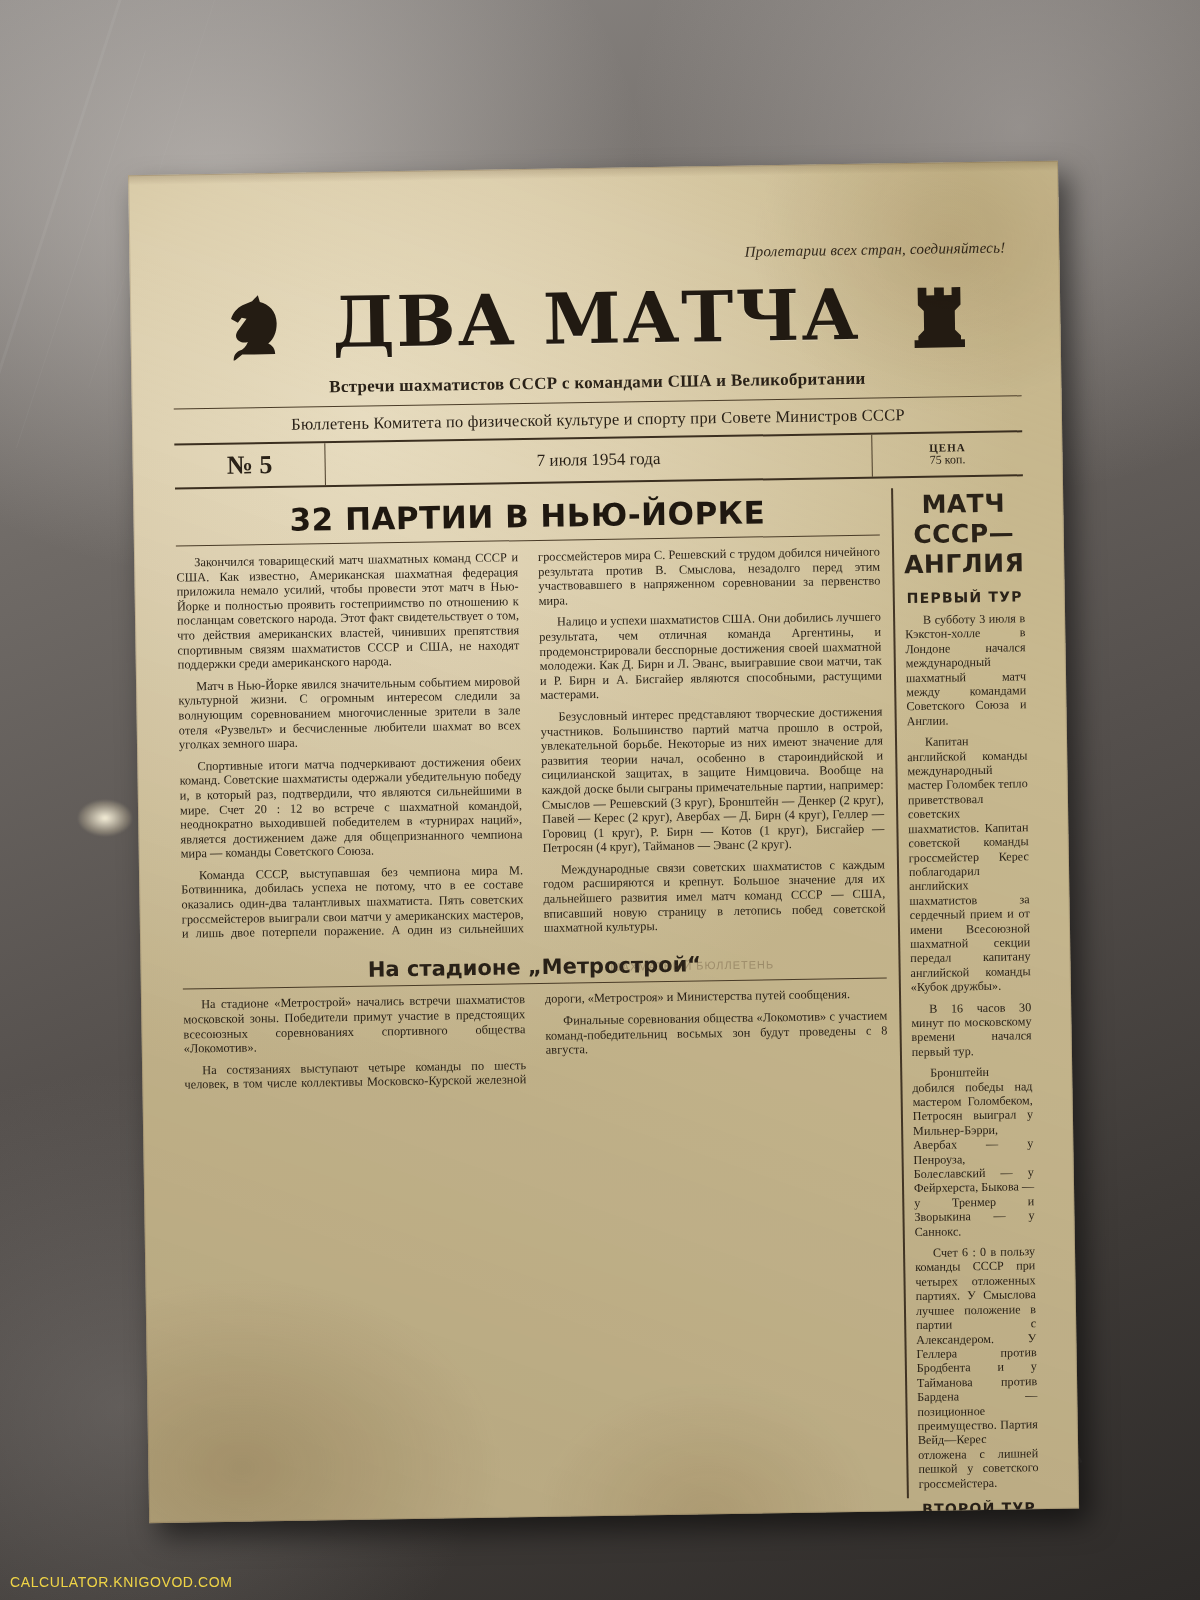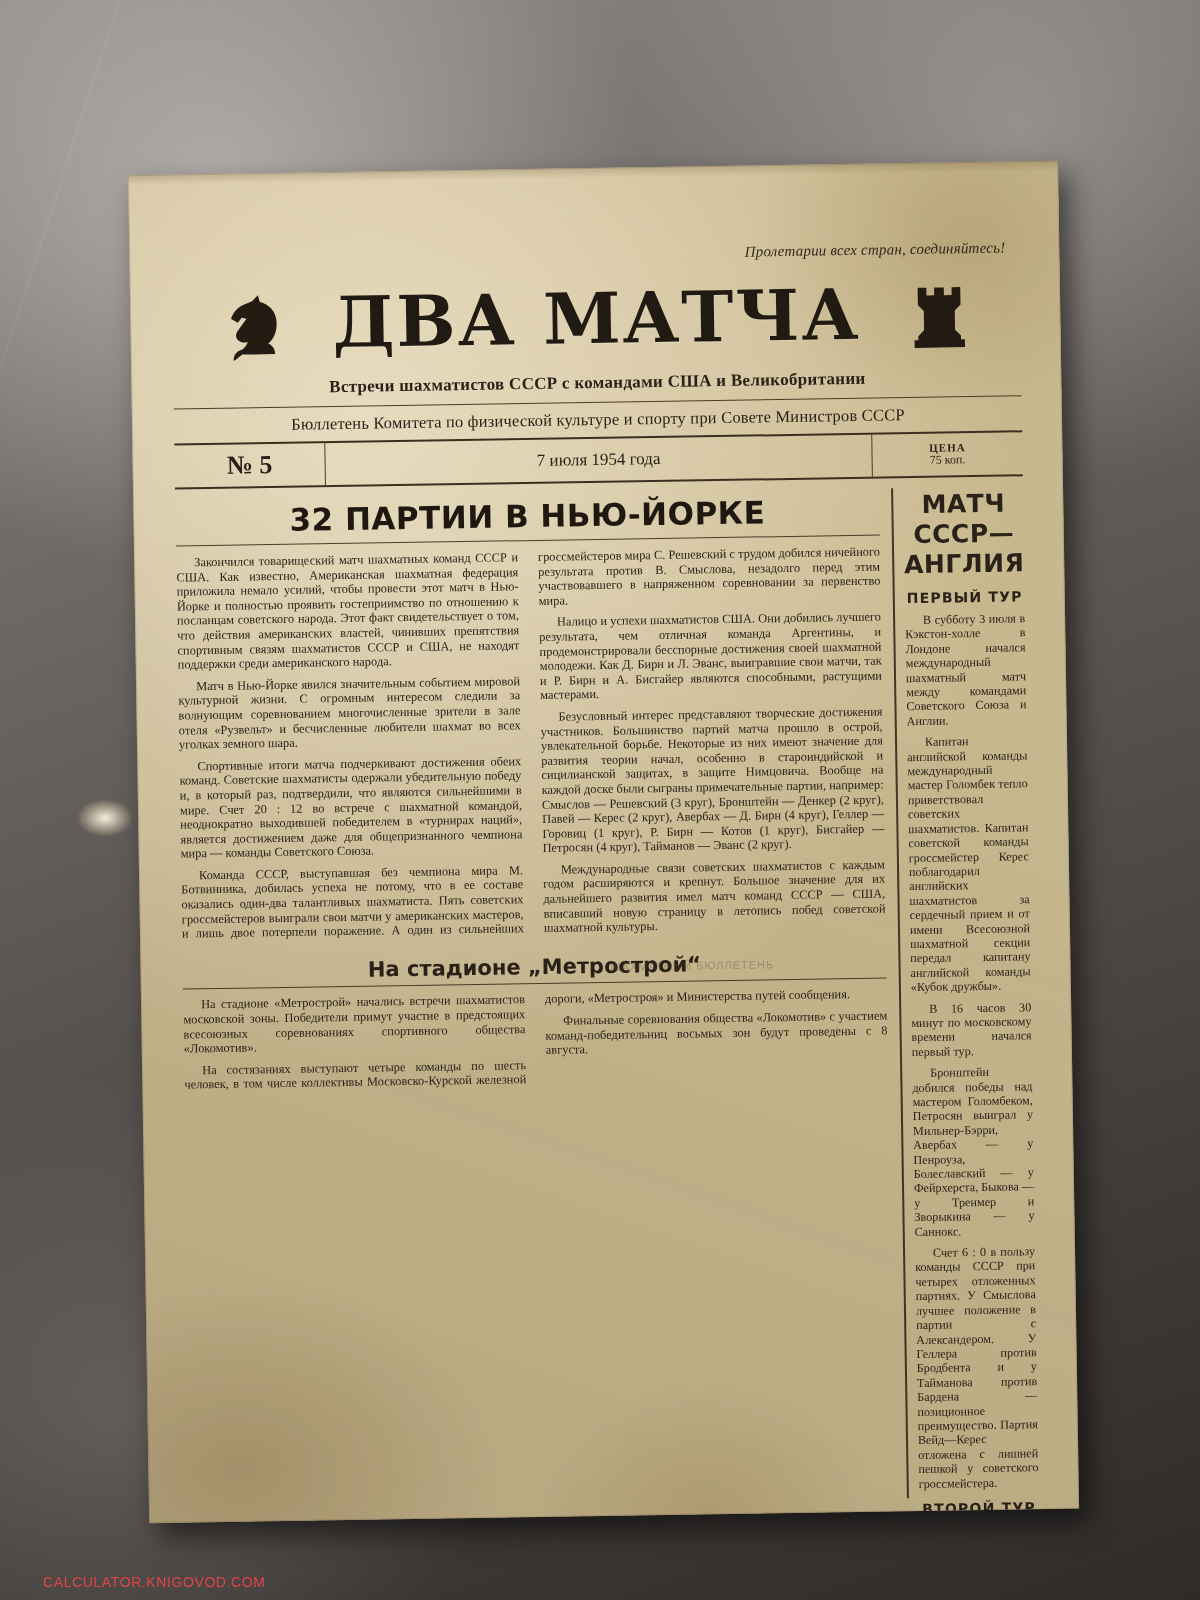--- a/index.html
+++ b/index.html
@@ -235,23 +235,22 @@
   .stadium-block { margin-top: 16px; }
 
   
   .watermark {
     position: absolute;
     left: 10px;
     bottom: 10px;
     font-family: "Liberation Sans", sans-serif;
     font-size: 14px;
     letter-spacing: .6px;
-    color: #ef4444;
+    color: #fde047;
     opacity: .92;
-    margin-left: 33px;
   }
   .faint-stamp {
     position: absolute;
     left: 470px; top: 793px;
     font-family: "Liberation Sans", sans-serif;
     font-size: 11px;
     color: rgba(90,70,45,0.35);
     letter-spacing: 1px;
   }
 </style>

